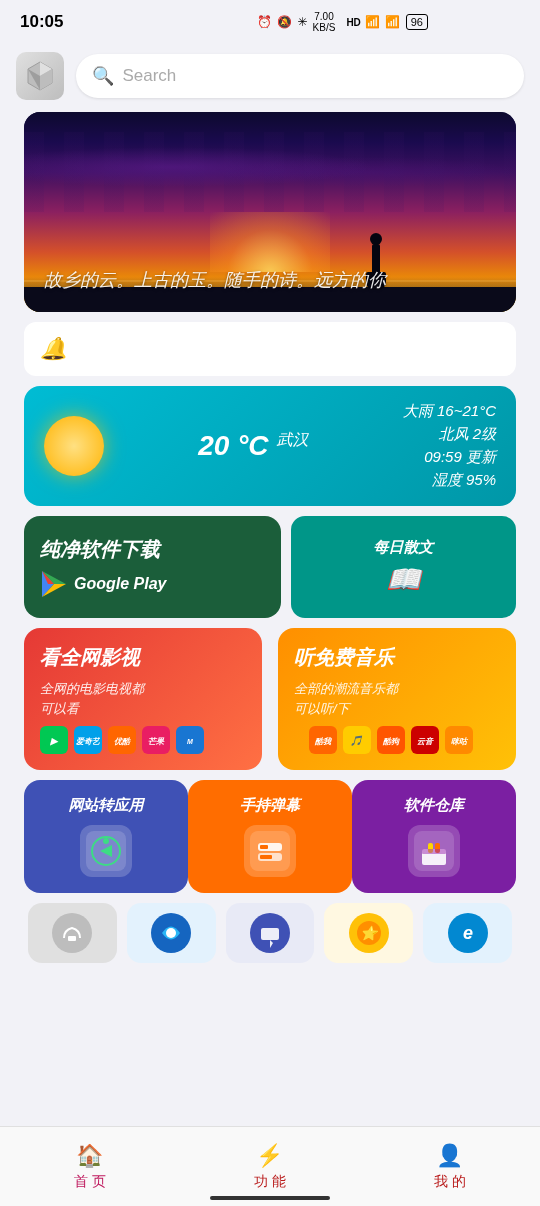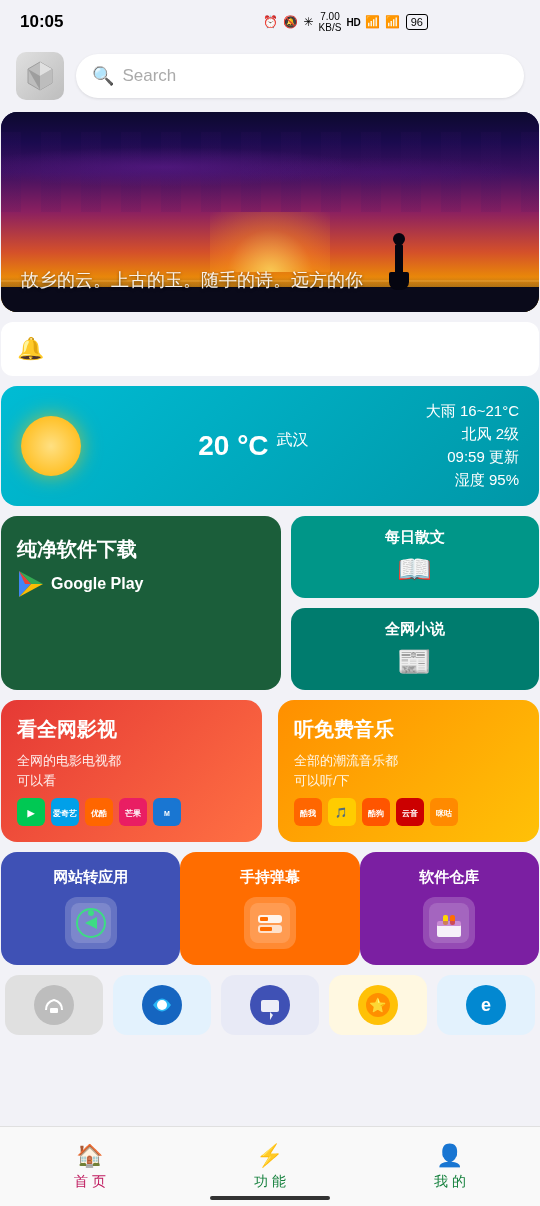--- a/index.html
+++ b/index.html
@@ -65,21 +65,22 @@
       gap: 8px;
       box-shadow: 0 1px 3px rgba(0,0,0,0.1);
     }
     .search-bar-text {
       font-size: 17px;
       color: #aaa;
     }
 
     
     .main-content {
-      padding: 0 1px;
+      padding: 0 24px;
+      font-style: italic;
     }
 
     
     .banner {
       width: 100%;
       height: 200px;
       border-radius: 16px;
       overflow: hidden;
       margin-bottom: 10px;
       position: relative;
@@ -335,21 +336,21 @@
       align-items: center;
       justify-content: center;
       gap: 4px;
       cursor: pointer;
     }
     .tab-icon {
       font-size: 22px;
     }
     .tab-label {
       font-size: 14px;
-      color: #15803d;
+      color: #b91c1c;
     }
     .tab-label.active {
       color: #be185d;
     }
     .tab-icon.active {
       color: #1976d2;
     }
     .tab-indicator {
       position: absolute;
       bottom: 6px;
@@ -364,21 +365,21 @@
 </head>
 <body>
 
 <div class="status-bar">
   <span class="status-time">10:05</span>
   <div class="status-icons">
     <span>⏰</span>
     <span>🔕</span>
     <span>✳</span>
     <span style="font-size:10px;">7.00<br>KB/S</span>
-    <span style="font-size:10px;font-weight:700;">HD</span>
+    <span style="font-size:10px;font-weight:700;margin-left:6px;">HD</span>
     <span>📶</span>
     <span>📶</span>
     <span style="border:1.5px solid #000;border-radius:3px;padding:1px 4px;font-size:11px;">96</span>
   </div>
 </div>
 
 <div class="header">
   <div class="app-logo">
     <svg width="32" height="32" viewBox="0 0 32 32">
       <polygon points="16,2 28,9 28,23 16,30 4,23 4,9" fill="#bdbdbd" stroke="#9e9e9e" stroke-width="1"></polygon>
@@ -451,24 +452,20 @@
           <polygon points="2,1 14,14 8,14" fill="#ea4335"></polygon>
         </svg>
         <span style="color:#fff;font-size:16px;font-weight:600;">Google Play</span>
       </div>
     </div>
     <div class="right-mini-cards">
       <div class="mini-card mini-card-prose">
         <div class="mini-card-label">每日散文</div>
         <div class="mini-card-icon">📖</div>
       </div>
-      <div class="mini-card mini-card-novel">
-        <div class="mini-card-label">全网小说</div>
-        <div class="mini-card-icon">📰</div>
-      </div>
     </div>
   </div>
 
   <div class="large-cards-row">
     <div class="large-card large-card-video">
       <div class="large-card-title">看全网影视</div>
       <div class="large-card-desc" style="white-space:pre-line;">全网的电影电视都
 可以看</div>
       <div class="large-card-logos">
         <div class="logo-badge" style="background:#00c853;">
@@ -501,21 +498,21 @@
               <text x="12" y="16" text-anchor="middle" font-size="7" fill="white" font-weight="bold">M</text>
             </svg>
         </div>
       </div>
     </div>
     <div class="large-card large-card-music">
       <div class="large-card-title">听免费音乐</div>
       <div class="large-card-desc" style="white-space:pre-line;">全部的潮流音乐都
 可以听/下</div>
       <div class="large-card-logos">
-        <div class="logo-badge" style="background:#ff6600;">
+        <div class="logo-badge" style="background:#ff6600;margin-left:15px;">
           <svg width="24" height="24" viewBox="0 0 24 24">
               <rect width="24" height="24" rx="5" fill="#ff6600"></rect>
               <text x="12" y="16" text-anchor="middle" font-size="8" fill="white" font-weight="bold">酷我</text>
             </svg>
         </div>
         <div class="logo-badge" style="background:#ffcc00;">
           <svg width="24" height="24" viewBox="0 0 24 24">
               <rect width="24" height="24" rx="5" fill="#ffcc00"></rect>
               <text x="12" y="16" text-anchor="middle" font-size="10" fill="#c00" font-weight="bold">🎵</text>
             </svg>

